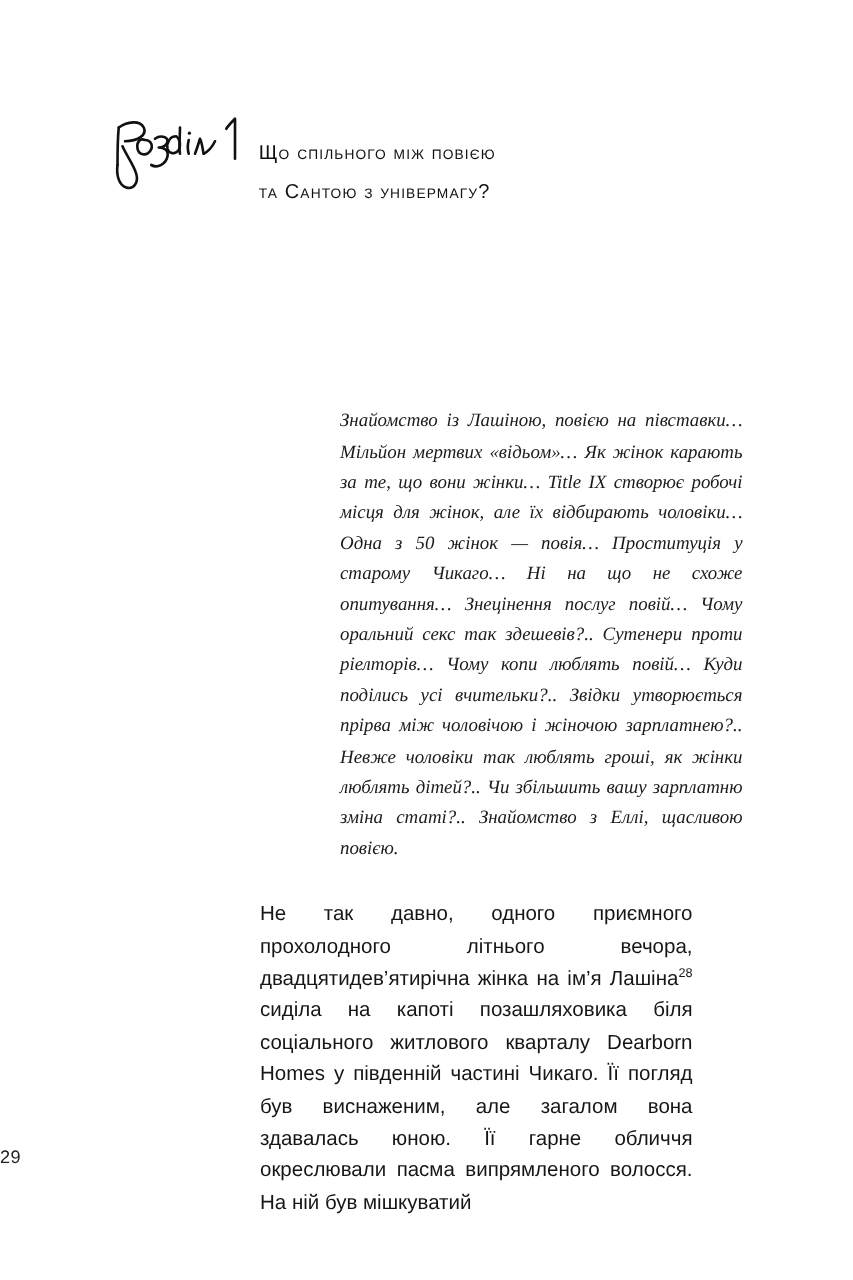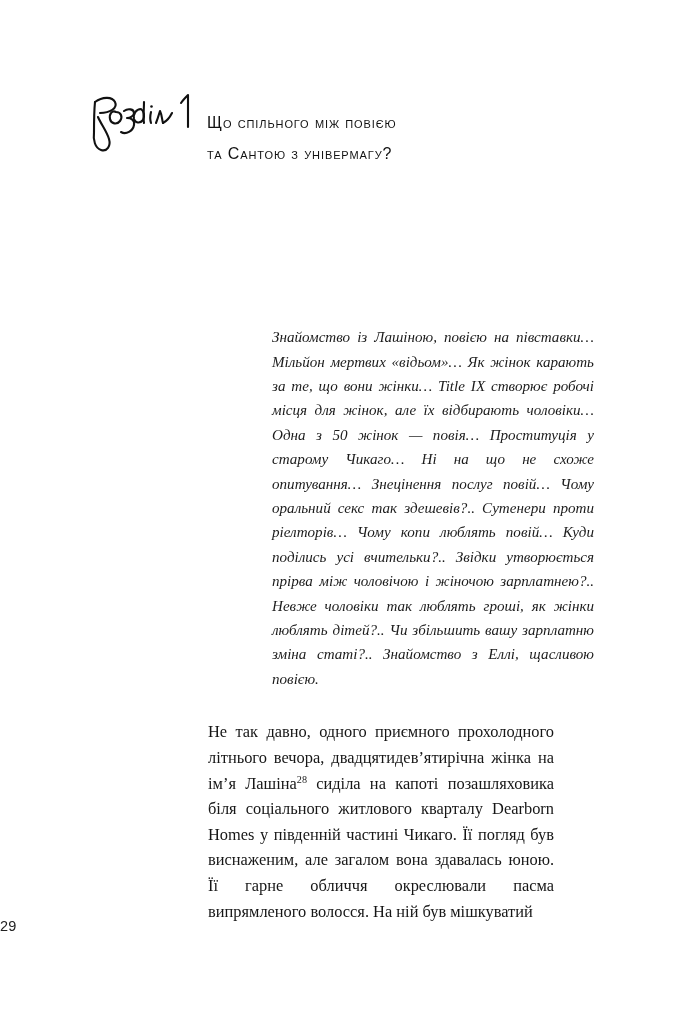--- a/index.html
+++ b/index.html
@@ -69,21 +69,21 @@
     hyphens: manual;
     margin-left: 40px;
   }
 
   
   .body-text {
     position: absolute;
     left: 208px;
     top: 703px;
     width: 346px;
-    font-family: Liberation Serif, serif;
+    font-family: Liberation Sans, sans-serif;
     font-size: 16.4px;
     line-height: 25.6px;
     text-align: justify;
     text-justify: inter-word;
     color: #161616;
     hyphens: manual;
   }
   .body-text sup {
     font-size: 0.62em;
     vertical-align: super;

